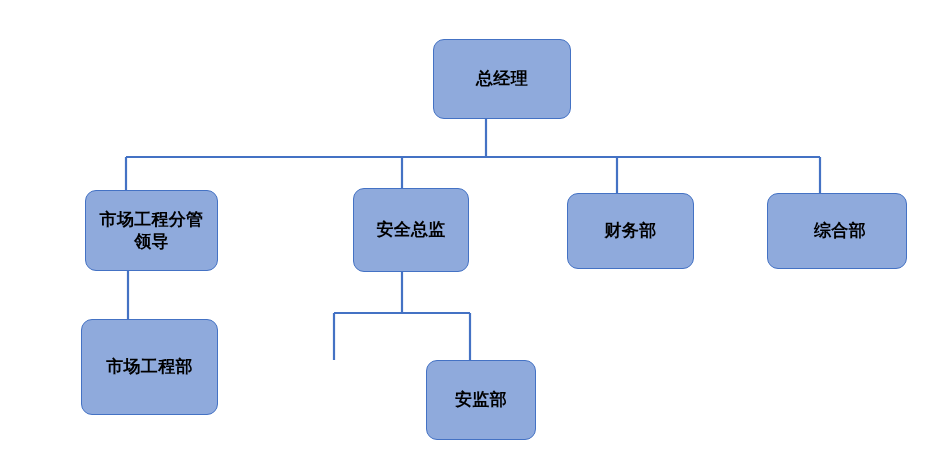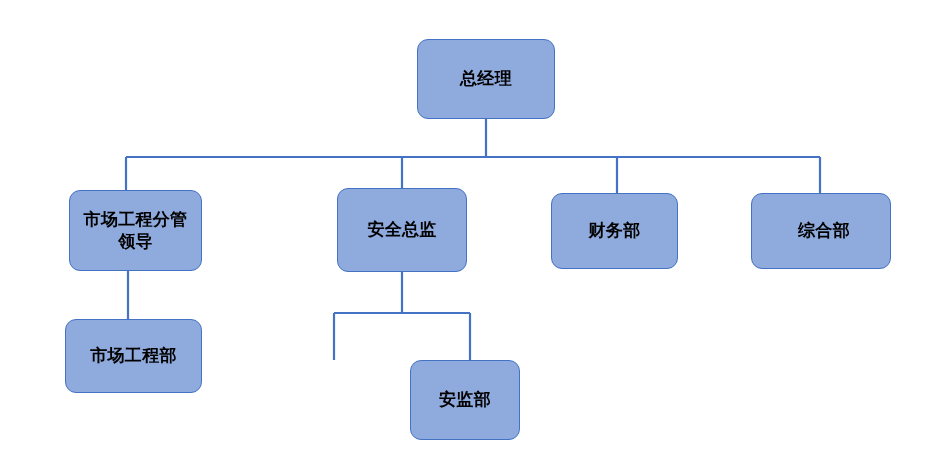--- a/index.html
+++ b/index.html
@@ -35,20 +35,21 @@
     display: flex;
     align-items: center;
     justify-content: center;
     text-align: center;
     color: #000000;
     font-weight: bold;
     font-size: 17px;
     line-height: 1.28;
     letter-spacing: 0.3px;
     padding: 2px 6px;
+    margin-left: 16px;
   }
   .node-label {
     display: block;
     width: 100%;
   }
   .node.narrow-text .node-label {
     max-width: 6.2em;
     margin: 0 auto;
   }
 </style>
@@ -79,33 +80,33 @@
   </svg>
 
   <div class="node" style="left:417px; top:39px; width:138px; height:80px;">
     <span class="node-label">总经理</span>
   </div>
 
   <div class="node narrow-text" style="left:69px; top:190px; width:133px; height:81px;justify-content:center;">
     <span class="node-label">市场工程分管领导</span>
   </div>
 
-  <div class="node" style="left:337px; top:188px; width:130px; height:84px;">
+  <div class="node" style="left:337px; top:188px; width:116px; height:84px;">
     <span class="node-label">安全总监</span>
   </div>
 
   <div class="node" style="left:551px; top:193px; width:127px; height:76px;">
     <span class="node-label">财务部</span>
   </div>
 
   <div class="node" style="left:751px; top:193px; width:140px; height:76px;padding-left:12px;">
     <span class="node-label">综合部</span>
   </div>
 
-  <div class="node" style="left:65px; top:319px; width:137px; height:74px;">
+  <div class="node" style="left:65px; top:319px; width:137px; height:96px;">
     <span class="node-label">市场工程部</span>
   </div>
 
 
   <div class="node" style="left:410px; top:360px; width:110px; height:80px;">
     <span class="node-label">安监部</span>
   </div>
 
 </div>
 

